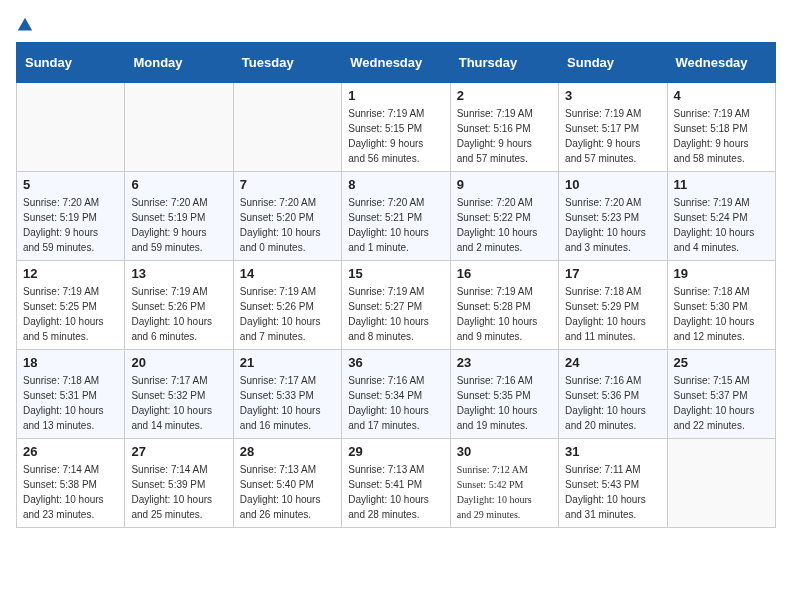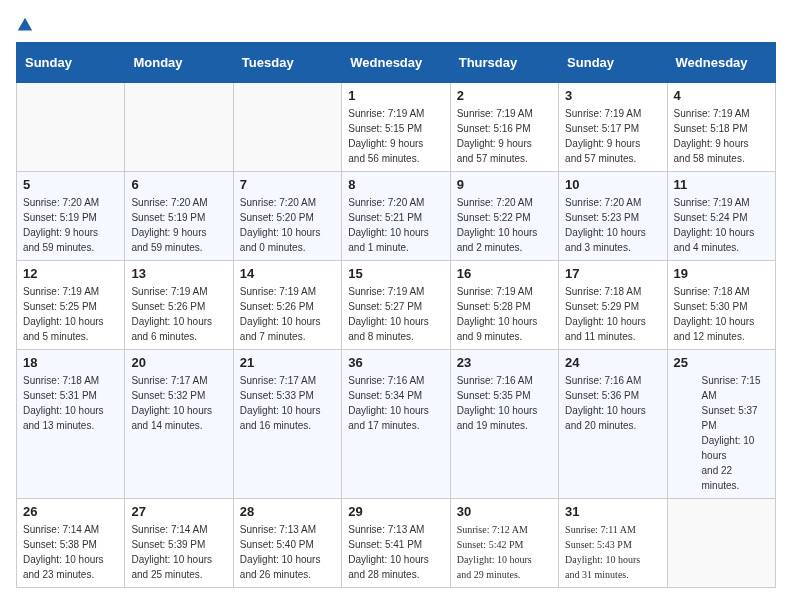--- a/index.html
+++ b/index.html
@@ -295,21 +295,21 @@
         </td>
         <td>
           <div class="day-number">24</div>
           <div class="day-info" style="white-space: pre-line;">Sunrise: 7:16 AM
 Sunset: 5:36 PM
 Daylight: 10 hours
 and 20 minutes.</div>
         </td>
         <td>
           <div class="day-number">25</div>
-          <div class="day-info" style="white-space: pre-line; margin-left: 28px;">Sunrise: 7:15 AM
+          <div class="day-info" style="white-space: pre-line;">Sunrise: 7:15 AM
 Sunset: 5:37 PM
 Daylight: 10 hours
 and 22 minutes.</div>
         </td>
       </tr>
       <tr>
         <td>
           <div class="day-number">26</div>
           <div class="day-info" style="white-space: pre-line;">Sunrise: 7:14 AM
 Sunset: 5:38 PM
@@ -339,21 +339,21 @@
         </td>
         <td>
           <div class="day-number">30</div>
           <div class="day-info" style="white-space: pre-line; font-family: Liberation Serif, serif;">Sunrise: 7:12 AM
 Sunset: 5:42 PM
 Daylight: 10 hours
 and 29 minutes.</div>
         </td>
         <td>
           <div class="day-number">31</div>
-          <div class="day-info" style="white-space: pre-line; font-family: Liberation Serif, serif;">Sunrise: 7:11 AM
+          <div class="day-info" style="white-space: pre-line;">Sunrise: 7:11 AM
 Sunset: 5:43 PM
 Daylight: 10 hours
 and 31 minutes.</div>
         </td>
         <td class="empty-cell"></td>
       </tr>
     </tbody>
 </table>
 
 </body></html>

